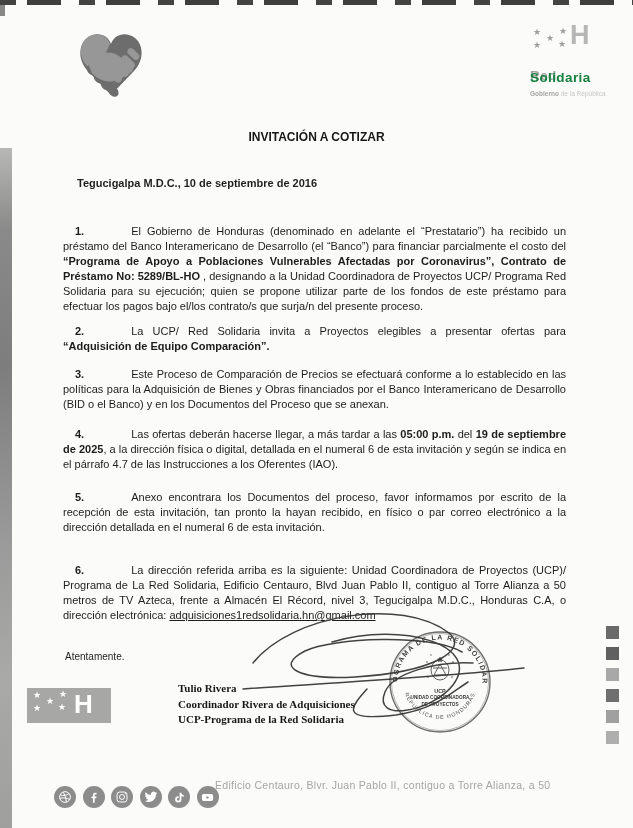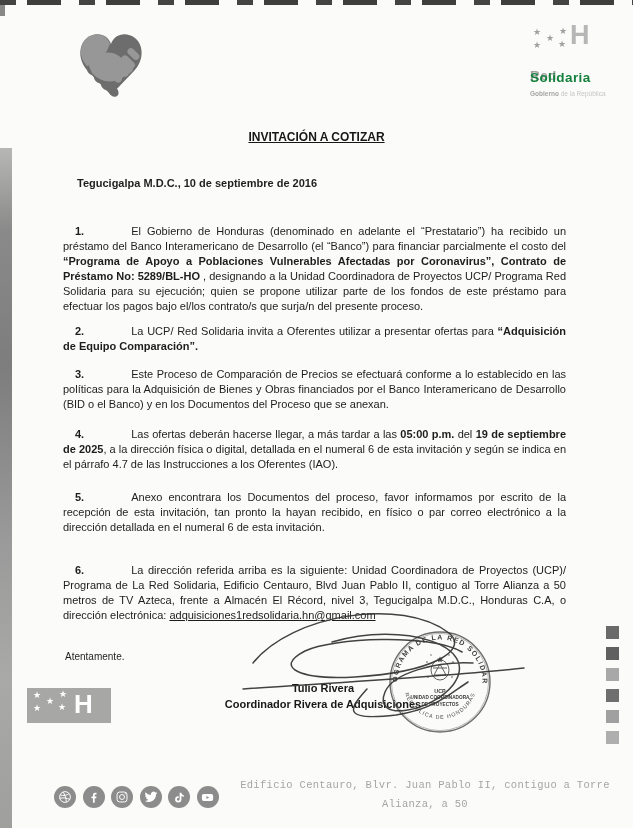--- a/index.html
+++ b/index.html
@@ -19,46 +19,46 @@
   .hand-logo{position:absolute;left:74px;top:26px;}
   .brand-right{position:absolute;left:529px;top:26px;width:100px;height:82px;}
   .brand-right .star{position:absolute;font-size:9px;color:#a0a0a0;line-height:9px;}
   .brand-right .h{position:absolute;left:41px;top:-6px;font-size:27px;font-weight:bold;color:#b6b6b6;}
   .brand-right .nm1{position:absolute;left:1px;top:29px;font-size:13.5px;font-weight:bold;letter-spacing:.4px;color:#a2a2a2;margin-top:13px;}
   .brand-right .nm2{position:absolute;left:1px;top:44px;font-size:13.5px;font-weight:bold;letter-spacing:.4px;color:#15803d;}
   .brand-right .tag{position:absolute;left:1px;top:64px;font-size:6.5px;white-space:nowrap;}
   .brand-right .tag .tb{color:#a6a6a6;font-weight:bold;}
   .brand-right .tag .tl{color:#c6c6c6;}
   .title{position:absolute;left:65px;top:129px;width:503px;text-align:center;
-    font-size:12px;font-weight:bold;line-height:17.5px;color:#171717;text-decoration:underline;}
+    font-size:12px;font-weight:bold;line-height:17.5px;color:#171717;}
   
   .date{position:absolute;left:65px;top:177px;width:503px;font-size:11px;font-weight:bold;text-indent:12px;}
   .para{position:absolute;left:63px;width:503px;font-size:11px;line-height:15px;
     text-align:justify;text-indent:12px;color:#1d1d1d;}
   .para .b{font-weight:bold;}
   .para .tab{display:inline-block;width:47px;}
   .para .num{font-weight:bold;}
   .email-link{color:#1d1d1d;text-decoration:underline;cursor:pointer;}
   #p1{top:224px;} #p2{top:324px;} #p3{top:367px;} #p4{top:427px;} #p5{top:490px;} #p6{top:563px;}
   .closing{position:absolute;left:65px;top:651px;font-size:10px;}
-  .sig-block{position:absolute;left:178px;top:681px;width:290px;text-align:center;
-    font-size:11px;font-weight:bold;line-height:15.5px;color:#181818;}
+  .sig-block{position:absolute;left:178px;top:681px;width:290px;text-align:left;
+    font-size:11px;font-weight:bold;line-height:15.5px;color:#181818;font-family:Liberation Serif, serif;}
   .stamp{position:absolute;left:384px;top:626px;width:112px;height:112px;}
   .sig-overlay{position:absolute;left:0;top:0;width:633px;height:828px;pointer-events:none;}
   
   .brand-bottom{position:absolute;left:27px;top:688px;width:84px;height:35px;background:#a7a7a5;}
   .brand-bottom .star{position:absolute;font-size:9px;color:#ffffff;line-height:9px;}
   .brand-bottom .h{position:absolute;left:47px;top:1px;font-size:26px;font-weight:bold;color:#ffffff;}
   .squares{position:absolute;left:606px;top:626px;width:13px;height:120px;}
   .sq{position:absolute;left:0;width:13px;height:13px;}
   .social{position:absolute;left:54px;top:786px;display:flex;gap:6.5px;}
   .soc{width:22px;height:22px;border-radius:50%;background:#8c8c8c;display:flex;align-items:center;justify-content:center;}
   .soc svg{display:block;}
-  .address{position:absolute;right:13px;top:776px;width:390px;text-align:center;
-    font-size:10.5px;line-height:18.5px;letter-spacing:.3px;color:#a5a5a5;font-family:Liberation Mono, monospace;}
+  .address{position:absolute;right:28px;top:776px;width:390px;text-align:left;
+    font-size:10.5px;line-height:18.5px;letter-spacing:.3px;color:#a5a5a5;}
   .pagenum{position:absolute;right:60px;top:849px;font-family:"Liberation Serif",serif;
     font-style:italic;font-size:9.5px;color:#9a9a9a;}
 </style>
 </head>
 <body>
 
 <div class="top-noise"></div>
 <div class="corner-mark"></div>
 <div class="left-strip"></div>
 
@@ -94,31 +94,32 @@
   <span class="tag"><span class="tb">Gobierno</span> <span class="tl">de la República</span></span>
 </div>
 
 <div class="title">
   <div>INVITACIÓN A COTIZAR</div>
 </div>
 
 <div class="date">Tegucigalpa M.D.C., 10 de septiembre de 2016</div>
 
 <div class="para" id="p1"><span class="num">1.</span><span class="tab"></span><span>El Gobierno de Honduras (denominado en adelante el “Prestatario”) ha recibido un préstamo del Banco Interamericano de Desarrollo (el “Banco”) para financiar parcialmente el costo del </span><span class="b">“Programa de Apoyo a Poblaciones Vulnerables Afectadas por Coronavirus”, Contrato de Préstamo No: 5289/BL-HO</span><span> , designando a la Unidad Coordinadora de Proyectos UCP/ Programa Red Solidaria para su ejecución; quien se propone utilizar parte de los fondos de este préstamo para efectuar los pagos bajo el/los contrato/s que surja/n del presente proceso.</span></div>
-<div class="para" id="p2"><span class="num">2.</span><span class="tab"></span><span>La UCP/ Red Solidaria invita a Oferentes utilizar a presentar ofertas para </span><span class="b">“Adquisición de Equipo Comparación”.</span></div>
+<div class="para" id="p2"><span class="num">2.</span><span class="tab"></span><span>La UCP/ Red Solidaria invita a Proyectos elegibles a presentar ofertas para </span><span class="b">“Adquisición de Equipo Comparación”.</span></div>
 <div class="para" id="p3"><span class="num">3.</span><span class="tab"></span><span>Este Proceso de Comparación de Precios se efectuará conforme a lo establecido en las políticas para la Adquisición de Bienes y Obras financiados por el Banco Interamericano de Desarrollo (BID o el Banco) y en los Documentos del Proceso que se anexan.</span></div>
 <div class="para" id="p4"><span class="num">4.</span><span class="tab"></span><span>Las ofertas deberán hacerse llegar, a más tardar a las </span><span class="b">05:00 p.m.</span><span> del </span><span class="b">19 de septiembre de 2025</span><span>, a la dirección física o digital, detallada en el numeral 6 de esta invitación y según se indica en el párrafo 4.7 de las Instrucciones a los Oferentes (IAO).</span></div>
 <div class="para" id="p5"><span class="num">5.</span><span class="tab"></span><span>Anexo encontrara los Documentos del proceso, favor informamos por escrito de la recepción de esta invitación, tan pronto la hayan recibido, en físico o par correo electrónico a la dirección detallada en el numeral 6 de esta invitación.</span></div>
 <div class="para" id="p6"><span class="num">6.</span><span class="tab"></span><span>La dirección referida arriba es la siguiente: Unidad Coordinadora de Proyectos (UCP)/ Programa de La Red Solidaria, Edificio Centauro, Blvd Juan Pablo II, contiguo al Torre Alianza a 50 metros de TV Azteca, frente a Almacén El Récord, nivel 3, Tegucigalpa M.D.C., Honduras C.A, o dirección electrónica: </span><a class="email-link">adquisiciones1redsolidaria.hn@gmail.com</a></div>
 
 <div class="closing">Atentamente.</div>
 
 <div class="sig-block">
   <div>Tulio Rivera</div>
   <div>Coordinador Rivera de Adquisiciones</div>
+  <div>UCP-Programa de la Red Solidaria</div>
 </div>
 
 <svg class="stamp" viewBox="0 0 112 112">
   <g stroke="#4a4a4a" fill="none" opacity="0.8">
     <circle cx="56" cy="56" r="50" stroke-width="1.4"></circle>
     <circle cx="56" cy="56" r="48.6" stroke-width="0.5"></circle>
   </g>
   <defs>
     <path id="arcT" d="M 13.5 56 A 42.5 42.5 0 0 1 98.5 56"></path>
     <path id="arcB" d="M 19 56 A 37 37 0 0 0 93 56"></path>

